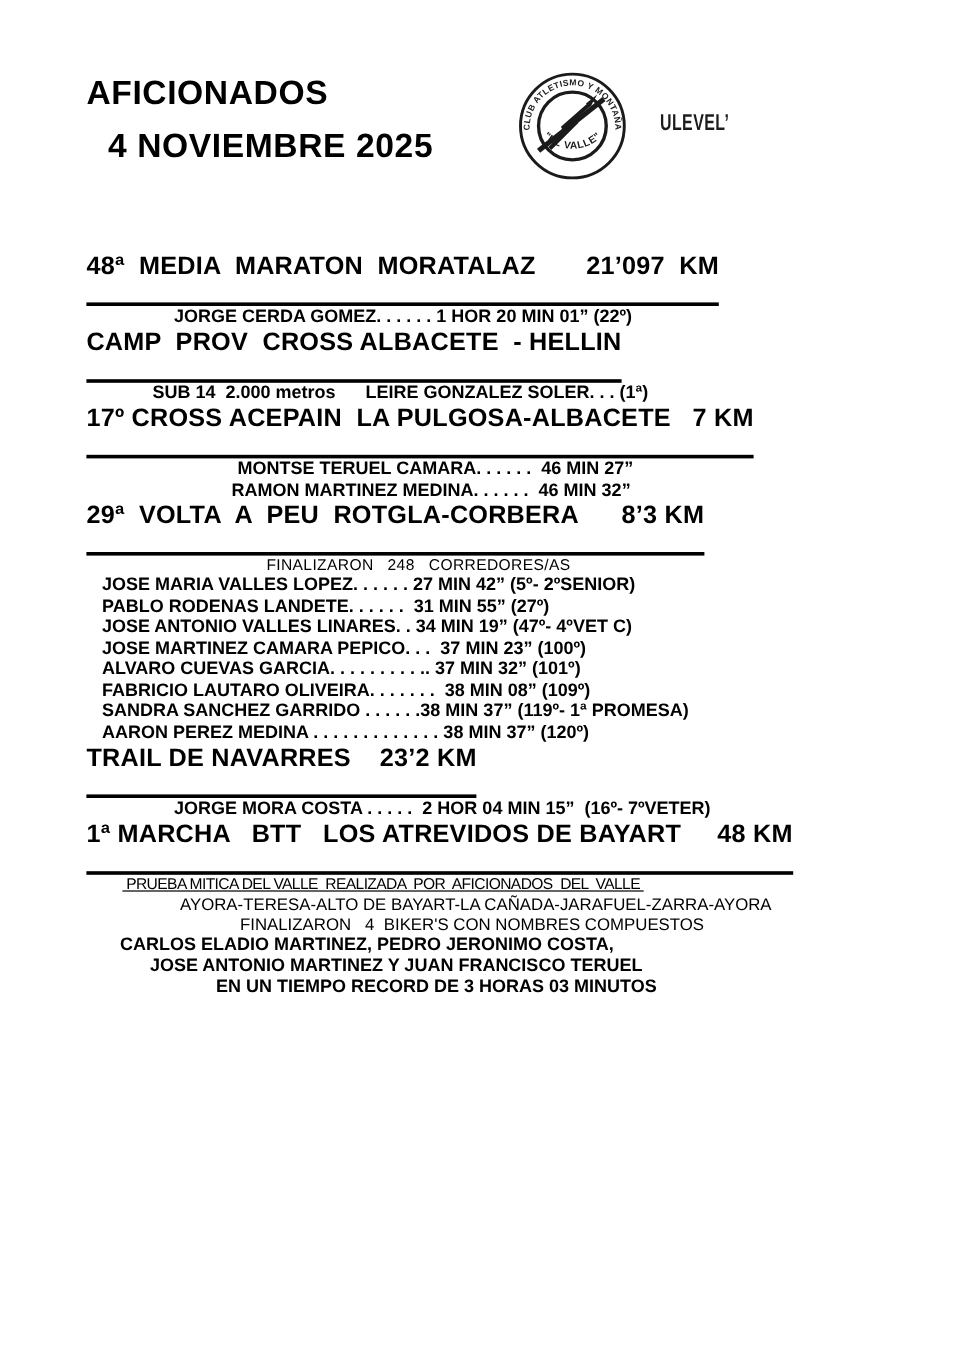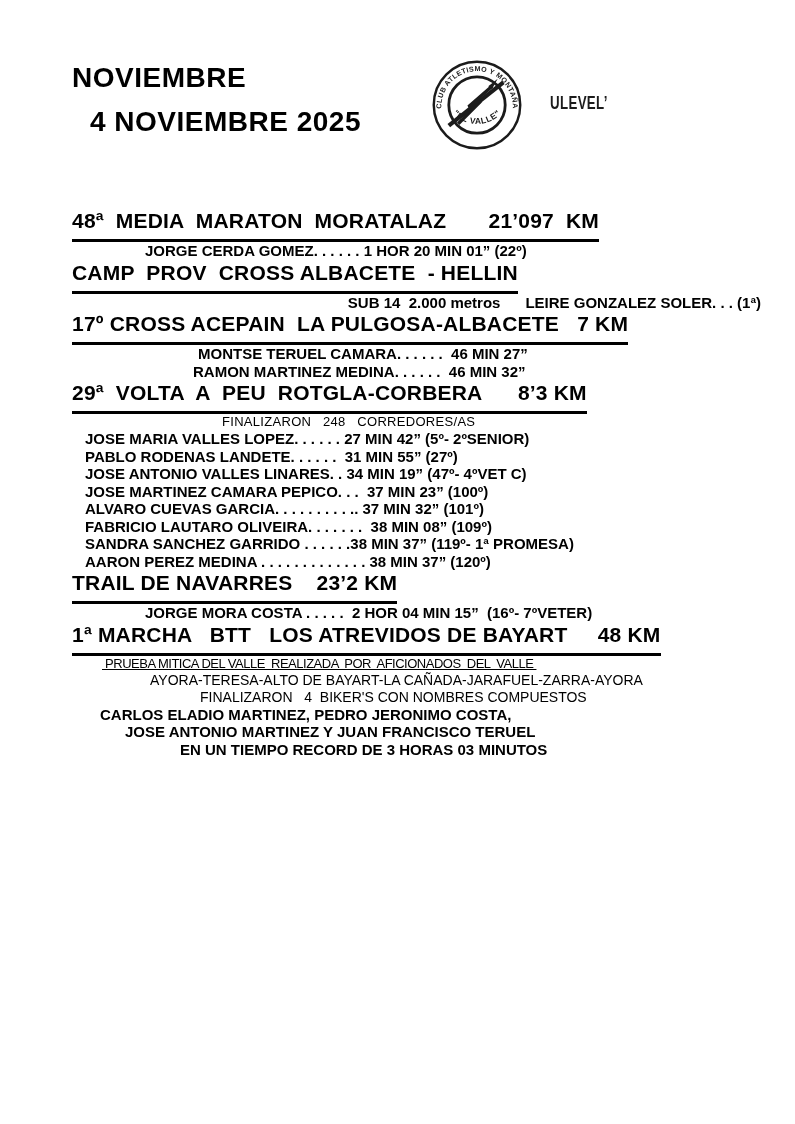--- a/index.html
+++ b/index.html
@@ -71,21 +71,21 @@
     margin-top: 52px;
   }
   .heading {
     display: inline-block;
     margin: 0;
     font-size: 21px;
     font-weight: bold;
     line-height: 25px;
     white-space: pre;
     border-bottom: 3px solid #000;
-    padding-bottom: 6px;
+    padding-bottom: 18px;
     letter-spacing: 0.2px;
   }
   .line {
     white-space: pre;
   }
   .line-bold {
     font-weight: bold;
     font-size: 15px;
     line-height: 17.5px;
   }
@@ -106,21 +106,21 @@
     text-decoration: underline;
   }
 </style>
 </head>
 <body>
 
 <div class="page">
 
   <div class="header">
     <div class="title-block">
-      <div class="title-line1">NOVIEMBRE</div>
+      <div class="title-line1">AFICIONADOS</div>
       <div class="title-line2">4 NOVIEMBRE 2025</div>
     </div>
 
     <div class="club-logo">
       <svg width="94" height="94" viewBox="0 0 100 100">
         <circle cx="50" cy="50" r="46" fill="none" stroke="#1b1b1b" stroke-width="2.6"></circle>
         <circle cx="50" cy="50" r="30" fill="none" stroke="#1b1b1b" stroke-width="3"></circle>
         <defs>
           <path id="arcTop" d="M 12,52 A 38,38 0 0 1 88,52" fill="none"></path>
           <path id="arcBottom" d="M 16,46 A 36,36 0 0 0 84,46" fill="none"></path>
@@ -137,20 +137,20 @@
           <path d="M62 30 L72 22 L66 33 Z" fill="#1b1b1b"></path>
         </g>
       </svg>
     </div>
 
     <div class="ulevel-logo">ULEVEL’</div>
   </div>
 
   <main class="sections-host">
       <section class="race-section"><h2 class="heading">48ª  MEDIA  MARATON  MORATALAZ       21’097  KM</h2><div class="line line-bold" style="padding-left: 73px;">JORGE CERDA GOMEZ. . . . . . 1 HOR 20 MIN 01” (22º)</div></section>
-      <section class="race-section"><h2 class="heading">CAMP  PROV  CROSS ALBACETE  - HELLIN</h2><div class="line line-bold" style="padding-left: 55px; text-align: right;">SUB 14  2.000 metros      LEIRE GONZALEZ SOLER. . . (1ª)</div></section>
+      <section class="race-section"><h2 class="heading">CAMP  PROV  CROSS ALBACETE  - HELLIN</h2><div class="line line-bold" style="padding-left: 55px;">SUB 14  2.000 metros      LEIRE GONZALEZ SOLER. . . (1ª)</div></section>
       <section class="race-section"><h2 class="heading">17º CROSS ACEPAIN  LA PULGOSA-ALBACETE   7 KM</h2><div class="line line-bold" style="padding-left: 126px;">MONTSE TERUEL CAMARA. . . . . .  46 MIN 27”</div><div class="line line-bold" style="padding-left: 121px;">RAMON MARTINEZ MEDINA. . . . . .  46 MIN 32”</div></section>
       <section class="race-section"><h2 class="heading">29ª  VOLTA  A  PEU  ROTGLA-CORBERA      8’3 KM</h2><div class="line line-small" style="padding-left: 150px;">FINALIZARON   248   CORREDORES/AS</div><div class="line line-bold" style="padding-left: 13px;">JOSE MARIA VALLES LOPEZ. . . . . . 27 MIN 42” (5º- 2ºSENIOR)</div><div class="line line-bold" style="padding-left: 13px;">PABLO RODENAS LANDETE. . . . . .  31 MIN 55” (27º)</div><div class="line line-bold" style="padding-left: 13px;">JOSE ANTONIO VALLES LINARES. . 34 MIN 19” (47º- 4ºVET C)</div><div class="line line-bold" style="padding-left: 13px;">JOSE MARTINEZ CAMARA PEPICO. . .  37 MIN 23” (100º)</div><div class="line line-bold" style="padding-left: 13px;">ALVARO CUEVAS GARCIA. . . . . . . . . .. 37 MIN 32” (101º)</div><div class="line line-bold" style="padding-left: 13px;">FABRICIO LAUTARO OLIVEIRA. . . . . . .  38 MIN 08” (109º)</div><div class="line line-bold" style="padding-left: 13px;">SANDRA SANCHEZ GARRIDO . . . . . .38 MIN 37” (119º- 1ª PROMESA)</div><div class="line line-bold" style="padding-left: 13px;">AARON PEREZ MEDINA . . . . . . . . . . . . . 38 MIN 37” (120º)</div></section>
       <section class="race-section"><h2 class="heading">TRAIL DE NAVARRES    23’2 KM</h2><div class="line line-bold" style="padding-left: 73px;">JORGE MORA COSTA . . . . .  2 HOR 04 MIN 15”  (16º- 7ºVETER)</div></section>
       <section class="race-section"><h2 class="heading">1ª MARCHA   BTT   LOS ATREVIDOS DE BAYART     48 KM</h2><div class="line line-condensed" style="padding-left: 30px;"> PRUEBA MITICA DEL VALLE  REALIZADA  POR  AFICIONADOS  DEL  VALLE </div><div class="line line-regular" style="padding-left: 78px;">AYORA-TERESA-ALTO DE BAYART-LA CAÑADA-JARAFUEL-ZARRA-AYORA</div><div class="line line-regular" style="padding-left: 128px;">FINALIZARON   4  BIKER'S CON NOMBRES COMPUESTOS</div><div class="line line-bold" style="padding-left: 28px;">CARLOS ELADIO MARTINEZ, PEDRO JERONIMO COSTA,</div><div class="line line-bold" style="padding-left: 53px;">JOSE ANTONIO MARTINEZ Y JUAN FRANCISCO TERUEL</div><div class="line line-bold" style="padding-left: 108px;">EN UN TIEMPO RECORD DE 3 HORAS 03 MINUTOS</div></section>
     </main>
 
 </div>
 
 </body></html>

